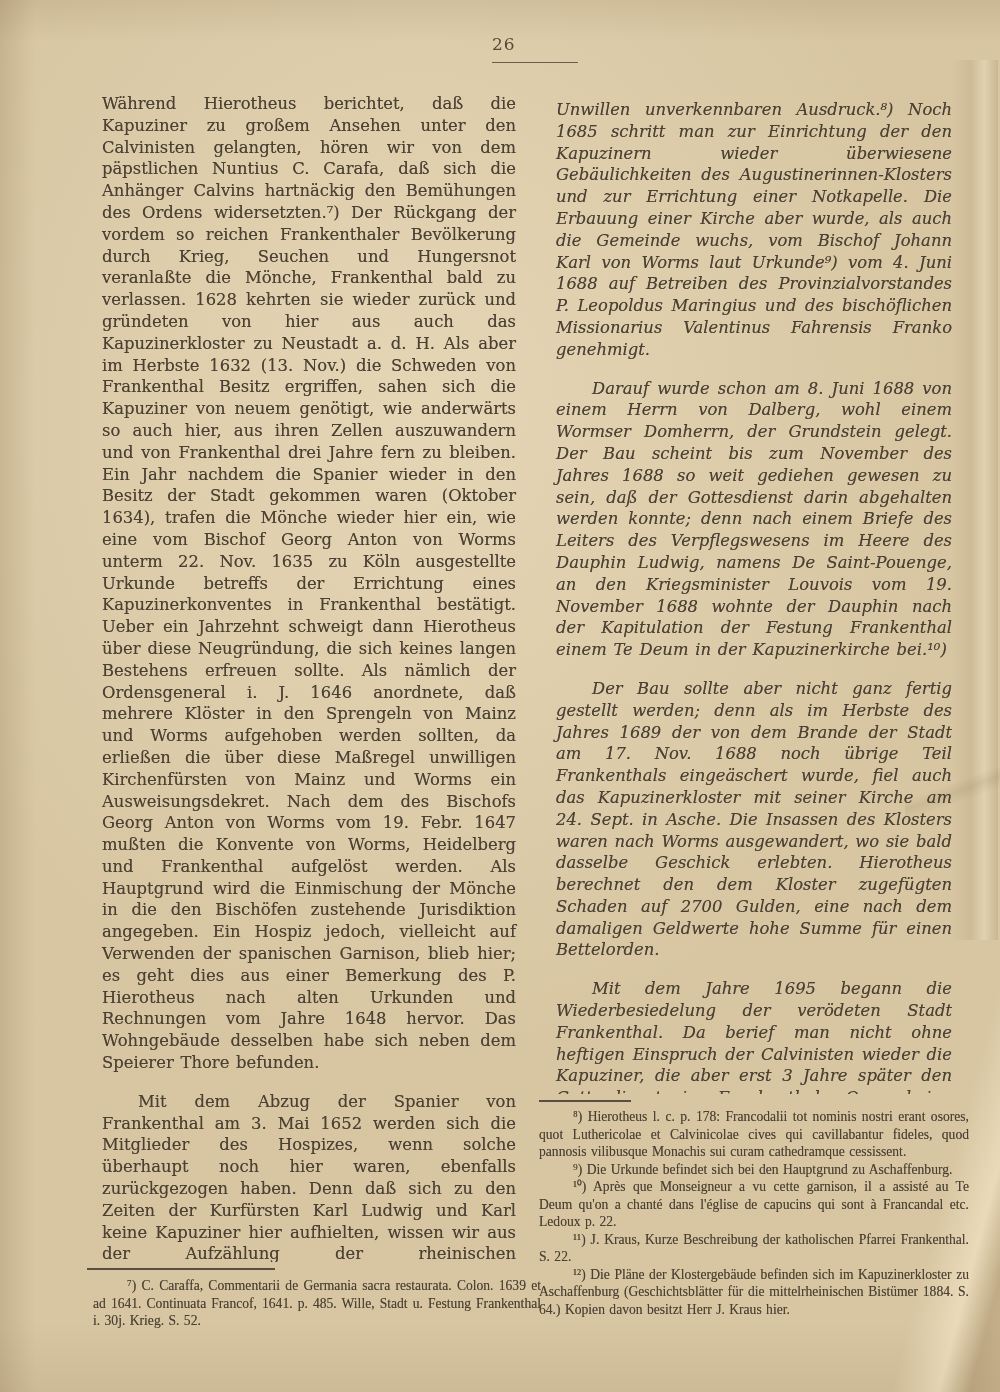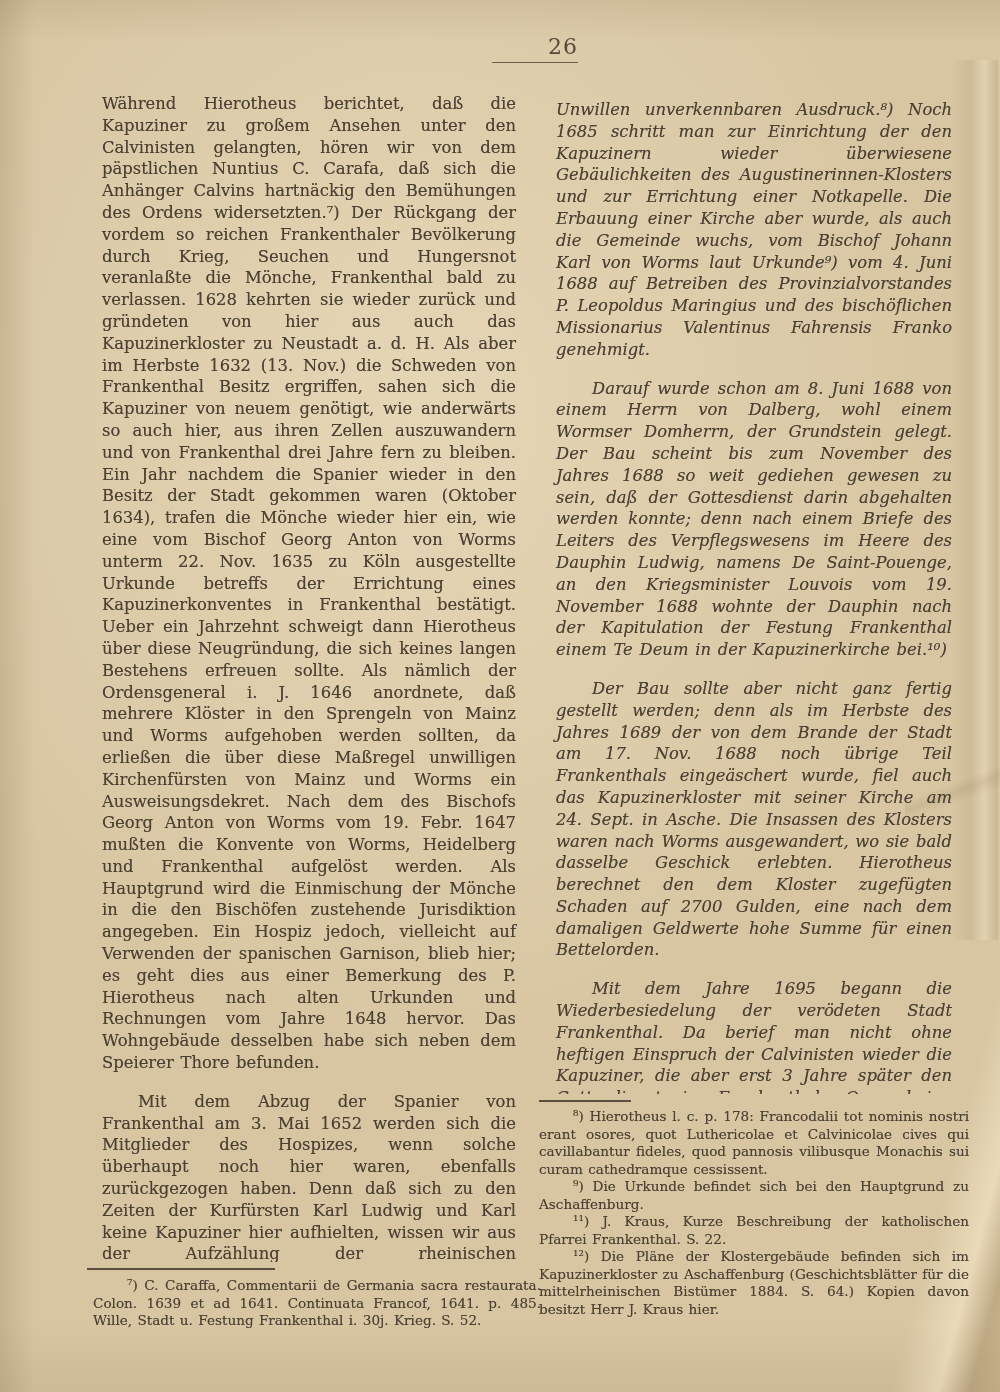--- a/index.html
+++ b/index.html
@@ -22,38 +22,38 @@
     background: linear-gradient(to right, rgba(0,0,0,0), rgba(110,85,50,0.10) 40%, rgba(255,244,218,0.25) 70%, rgba(110,85,50,0.14) 100%);
     pointer-events:none;
   }
   .crease-fold {
     position:absolute; left:905px; top:758px; width:95px; height:70px;
     background: linear-gradient(160deg, rgba(0,0,0,0) 40%, rgba(110,85,50,0.12) 50%, rgba(0,0,0,0) 62%);
     pointer-events:none;
   }
   .page-num {
     position:absolute; top:34px; left:492px; width:86px;
-    text-align:right; font-size:22px; letter-spacing:1px; color:#55493a;
+    text-align:left; font-size:17px; letter-spacing:1px; color:#55493a;
   }
   .header-rule {
     position:absolute; top:62px; left:492px; width:86px; height:0;
     border-top:1.6px solid #6c5f4a;
   }
   .col {
     position:absolute; text-align:justify;
     text-shadow:0 0 0.5px rgba(74,64,51,0.55);
   }
   .col-left  { left:85px;  top:76px; width:448px; height:1186px; overflow:hidden; }
   .col-right { left:539px; top:82px; width:430px; height:1012px; overflow:hidden;font-style:italic; }
   p.body-para { margin:17px; font-size:16.4px; line-height:21.8px; word-spacing:1.5px; }
   p.indent { text-indent:36px; }
   .fn-sep { position:absolute; height:0; border-top:2px solid #5a4f3e; }
   .fn-sep-left  { left:87px;  top:1268px; width:188px; }
   .fn-sep-right { left:539px; top:1100px; width:92px;  }
-  .fn-block { position:absolute; text-align:justify; text-shadow:0 0 0.4px rgba(74,64,51,0.5); }
+  .fn-block { position:absolute; text-align:justify; text-shadow:0 0 0.4px rgba(74,64,51,0.5);font-family:Liberation Serif, serif; }
   .fn-block-left  { left:93px;  top:1277px; width:448px; }
   .fn-block-right { left:539px; top:1108px; width:430px; }
   p.fn { margin:0; font-size:13.6px; line-height:17.5px; text-indent:34px; word-spacing:1px; }
 </style>
 </head>
 <body>
 
 <div class="crease-right"></div>
 <div class="crease-fold"></div>
 
@@ -75,15 +75,16 @@
   <p class="body-para">Unwillen unverkennbaren Ausdruck.⁸)  Noch 1685 schritt man zur Einrichtung der den Kapuzinern wieder überwiesene Gebäulichkeiten des Augustinerinnen-Klosters und zur Errichtung einer Notkapelle.  Die Erbauung einer Kirche aber wurde, als auch die Gemeinde wuchs, vom Bischof Johann Karl von Worms laut Urkunde⁹) vom 4. Juni 1688 auf Betreiben des Provinzialvorstandes P. Leopoldus Maringius und des bischöflichen Missionarius Valentinus Fahrensis Franko genehmigt.</p>
   <p class="body-para indent">Darauf wurde schon am 8. Juni 1688 von einem Herrn von Dalberg, wohl einem Wormser Domherrn, der Grundstein gelegt.  Der Bau scheint bis zum November des Jahres 1688 so weit gediehen gewesen zu sein, daß der Gottesdienst darin abgehalten werden konnte; denn nach einem Briefe des Leiters des Verpflegswesens im Heere des Dauphin Ludwig, namens De Saint-Pouenge, an den Kriegsminister Louvois vom 19. November 1688 wohnte der Dauphin nach der Kapitulation der Festung Frankenthal einem Te Deum in der Kapuzinerkirche bei.¹⁰)</p>
   <p class="body-para indent">Der Bau sollte aber nicht ganz fertig gestellt werden; denn als im Herbste des Jahres 1689 der von dem Brande der Stadt am 17. Nov. 1688 noch übrige Teil Frankenthals eingeäschert wurde, fiel auch das Kapuzinerkloster mit seiner Kirche am 24. Sept. in Asche.  Die Insassen des Klosters waren nach Worms ausgewandert, wo sie bald dasselbe Geschick erlebten. Hierotheus berechnet den dem Kloster zugefügten Schaden auf 2700 Gulden, eine nach dem damaligen Geldwerte hohe Summe für einen Bettelorden.</p>
   <p class="body-para indent">Mit dem Jahre 1695 begann die Wiederbesiedelung der verödeten Stadt Frankenthal.  Da berief man nicht ohne heftigen Einspruch der Calvinisten wieder die Kapuziner, die aber erst 3 Jahre später den Gottesdienst in Frankenthal, Oggersheim, Edigheim und Oppau eröffneten. Im Jahre 1702 aber wurde in Frankenthal eine kathol. Pfarrei errichtet und dieselbe einem Weltgeistlichen in der Person des Johann Christoph Grinninger übertragen; den Kapuzinern wurde auf Befehl des Kurfürsten nur die Frühmesse überlassen.  Dazu kam im Jahre 1714 die Pastorirung der in diesem Jahre nach Frankenthal gelegten militärischen Besatzung.  Dafür bekamen die Mönche 200 fl. aus der Schaffnerei.¹¹)  Auf dem Kapiteltage zu Mainz am 17. Juli 1717 wurde an die Spitze des Klosters ein Guardian gestellt, und zur Beschleunigung des Kirchenbaues der Diffinitor P. Marius Bonnensis und der Guardian des Heidelberger Klosters nach Neuburg geschickt, um die Hilfe des Kurfürsten anzurufen.  Schon im folgenden Jahre (1718) konnte am 23. Okt. die (heute noch stehende) Kirche von dem Wormser Suffraganbischof Johannes Baptista zu Ehren des hl. Felix des Bekenners geweiht werden.¹²)</p>
 </div>
 
 <div class="fn-sep fn-sep-right"></div>
 <div class="fn-block fn-block-right">
   <p class="fn">⁸) Hierotheus l. c. p. 178:  Francodalii tot nominis nostri erant osores, quot Luthericolae et Calvinicolae cives qui cavillabantur fideles, quod pannosis vilibusque Monachis sui curam cathedramque cessissent.</p>
   <p class="fn">⁹) Die Urkunde befindet sich bei den Hauptgrund zu Aschaffenburg.</p>
+  <p class="fn">¹⁰) Après que Monseigneur a vu cette garnison, il a assisté au Te Deum qu'on a chanté dans l'église de capucins qui sont à Francandal etc.  Ledoux p. 22.</p>
   <p class="fn">¹¹) J. Kraus, Kurze Beschreibung der katholischen Pfarrei Frankenthal.  S. 22.</p>
   <p class="fn">¹²) Die Pläne der Klostergebäude befinden sich im Kapuzinerkloster zu Aschaffenburg (Geschichtsblätter für die mittelrheinischen Bistümer 1884.  S. 64.)  Kopien davon besitzt Herr J. Kraus hier.</p>
 </div>
 
 </body></html>

